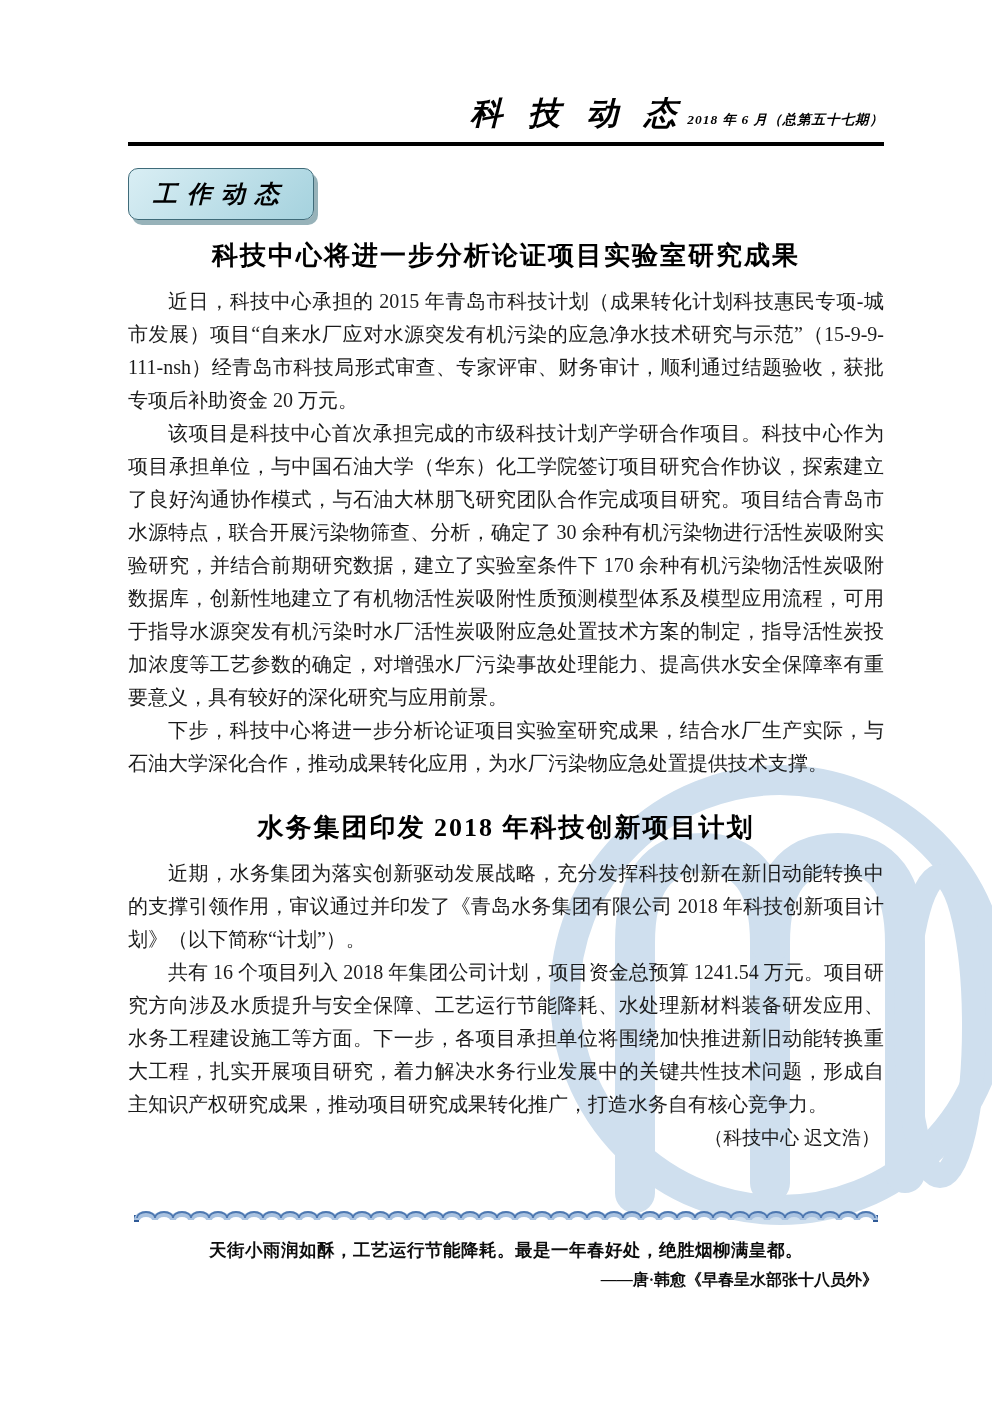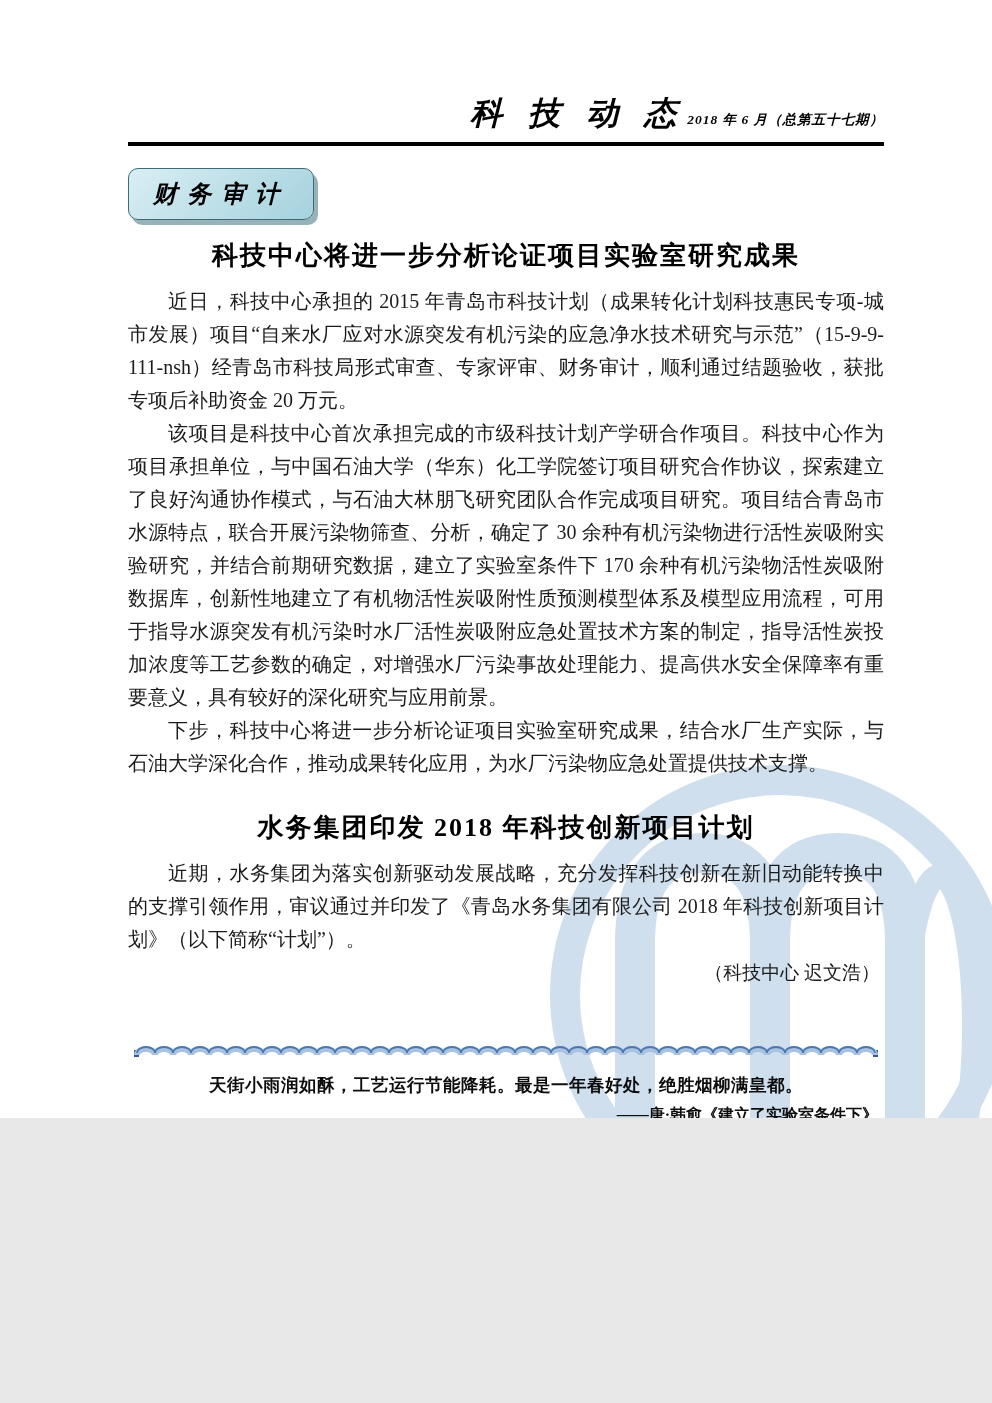--- a/index.html
+++ b/index.html
@@ -1,17 +1,17 @@
 <!DOCTYPE html>
 <html lang="zh" style="--text: #1b1b1b; --badge-fill-top: #d9eef4; --badge-fill-bottom: #a5d2de; --badge-border: #3f6b79; --badge-shadow: #97b2b9; --watermark-blue: #cfdfee; --wave-light: #a9c2e0; --wave-dark: #4d77b0;"><head>
 <meta charset="utf-8">
 <style>
   html,body { margin:0; padding:0; background:#e8e8e8; }
   .page {
-    position:relative; width:992px; height:1118px; margin:0 auto;
+    position:relative; width:992px; height:1403px; margin:0 auto;
     background:#ffffff; overflow:hidden;
     font-family:"Liberation Serif","DejaVu Serif",serif;
     color:var(--text,#1b1b1b);
   }
   .watermark { position:absolute; left:540px; top:748px; width:510px; height:510px; z-index:0; }
   .content { position:absolute; left:128px; top:0; width:756px; z-index:1; }
 
   .masthead { margin-top:92px; text-align:right; white-space:nowrap; }
   .mast-title {
     font-size:32px; font-weight:bold; font-style:italic;
@@ -70,37 +70,38 @@
     </g>
   </svg>
 
   <div class="content">
 
     <div class="masthead">
       <span class="mast-title">科 技 动 态</span><span class="mast-issue">2018 年 6 月（总第五十七期）</span>
     </div>
     <div class="rule"></div>
 
-    <div class="badge">财务审计</div>
+    <div class="badge">工作动态</div>
 
     <h1 class="article-title">科技中心将进一步分析论证项目实验室研究成果</h1>
     <p class="body">近日，科技中心承担的 2015 年青岛市科技计划（成果转化计划科技惠民专项-城市发展）项目“自来水厂应对水源突发有机污染的应急净水技术研究与示范”（15-9-9-111-nsh）经青岛市科技局形式审查、专家评审、财务审计，顺利通过结题验收，获批专项后补助资金 20 万元。</p>
     <p class="body">该项目是科技中心首次承担完成的市级科技计划产学研合作项目。科技中心作为项目承担单位，与中国石油大学（华东）化工学院签订项目研究合作协议，探索建立了良好沟通协作模式，与石油大林朋飞研究团队合作完成项目研究。项目结合青岛市水源特点，联合开展污染物筛查、分析，确定了 30 余种有机污染物进行活性炭吸附实验研究，并结合前期研究数据，建立了实验室条件下 170 余种有机污染物活性炭吸附数据库，创新性地建立了有机物活性炭吸附性质预测模型体系及模型应用流程，可用于指导水源突发有机污染时水厂活性炭吸附应急处置技术方案的制定，指导活性炭投加浓度等工艺参数的确定，对增强水厂污染事故处理能力、提高供水安全保障率有重要意义，具有较好的深化研究与应用前景。</p>
     <p class="body">下步，科技中心将进一步分析论证项目实验室研究成果，结合水厂生产实际，与石油大学深化合作，推动成果转化应用，为水厂污染物应急处置提供技术支撑。</p>
 
     <h1 class="article-title second">水务集团印发 2018 年科技创新项目计划</h1>
     <p class="body">近期，水务集团为落实创新驱动发展战略，充分发挥科技创新在新旧动能转换中的支撑引领作用，审议通过并印发了《青岛水务集团有限公司 2018 年科技创新项目计划》（以下简称“计划”）。</p>
+    <p class="body">共有 16 个项目列入 2018 年集团公司计划，项目资金总预算 1241.54 万元。项目研究方向涉及水质提升与安全保障、工艺运行节能降耗、水处理新材料装备研发应用、水务工程建设施工等方面。下一步，各项目承担单位将围绕加快推进新旧动能转换重大工程，扎实开展项目研究，着力解决水务行业发展中的关键共性技术问题，形成自主知识产权研究成果，推动项目研究成果转化推广，打造水务自有核心竞争力。</p>
     <p class="byline">（科技中心  迟文浩）</p>
 
     <div class="divider">
       <svg width="744" height="18" viewBox="0 0 744 18" aria-hidden="true">
         <rect x="0" y="7" width="5" height="7" fill="#2f5a97"></rect>
         <rect x="739" y="7" width="5" height="7" fill="#2f5a97"></rect>
         <path fill="none" stroke="var(--wave-light,#a9c2e0)" stroke-width="6" d="M3,12 a9,6 0 0 1 18,0 a9,6 0 0 1 18,0 a9,6 0 0 1 18,0 a9,6 0 0 1 18,0 a9,6 0 0 1 18,0 a9,6 0 0 1 18,0 a9,6 0 0 1 18,0 a9,6 0 0 1 18,0 a9,6 0 0 1 18,0 a9,6 0 0 1 18,0 a9,6 0 0 1 18,0 a9,6 0 0 1 18,0 a9,6 0 0 1 18,0 a9,6 0 0 1 18,0 a9,6 0 0 1 18,0 a9,6 0 0 1 18,0 a9,6 0 0 1 18,0 a9,6 0 0 1 18,0 a9,6 0 0 1 18,0 a9,6 0 0 1 18,0 a9,6 0 0 1 18,0 a9,6 0 0 1 18,0 a9,6 0 0 1 18,0 a9,6 0 0 1 18,0 a9,6 0 0 1 18,0 a9,6 0 0 1 18,0 a9,6 0 0 1 18,0 a9,6 0 0 1 18,0 a9,6 0 0 1 18,0 a9,6 0 0 1 18,0 a9,6 0 0 1 18,0 a9,6 0 0 1 18,0 a9,6 0 0 1 18,0 a9,6 0 0 1 18,0 a9,6 0 0 1 18,0 a9,6 0 0 1 18,0 a9,6 0 0 1 18,0 a9,6 0 0 1 18,0 a9,6 0 0 1 18,0 a9,6 0 0 1 18,0 a9,6 0 0 1 18,0"></path>
         <path fill="none" stroke="var(--wave-dark,#4d77b0)" stroke-width="1.8" d="M3,10 a9,6 0 0 1 18,0 a9,6 0 0 1 18,0 a9,6 0 0 1 18,0 a9,6 0 0 1 18,0 a9,6 0 0 1 18,0 a9,6 0 0 1 18,0 a9,6 0 0 1 18,0 a9,6 0 0 1 18,0 a9,6 0 0 1 18,0 a9,6 0 0 1 18,0 a9,6 0 0 1 18,0 a9,6 0 0 1 18,0 a9,6 0 0 1 18,0 a9,6 0 0 1 18,0 a9,6 0 0 1 18,0 a9,6 0 0 1 18,0 a9,6 0 0 1 18,0 a9,6 0 0 1 18,0 a9,6 0 0 1 18,0 a9,6 0 0 1 18,0 a9,6 0 0 1 18,0 a9,6 0 0 1 18,0 a9,6 0 0 1 18,0 a9,6 0 0 1 18,0 a9,6 0 0 1 18,0 a9,6 0 0 1 18,0 a9,6 0 0 1 18,0 a9,6 0 0 1 18,0 a9,6 0 0 1 18,0 a9,6 0 0 1 18,0 a9,6 0 0 1 18,0 a9,6 0 0 1 18,0 a9,6 0 0 1 18,0 a9,6 0 0 1 18,0 a9,6 0 0 1 18,0 a9,6 0 0 1 18,0 a9,6 0 0 1 18,0 a9,6 0 0 1 18,0 a9,6 0 0 1 18,0 a9,6 0 0 1 18,0 a9,6 0 0 1 18,0"></path>
       </svg>
     </div>
 
     <div class="poem">天街小雨润如酥，工艺运行节能降耗。最是一年春好处，绝胜烟柳满皇都。</div>
-    <div class="poem-attr">——唐·韩愈《建立了实验室条件下》</div>
+    <div class="poem-attr">——唐·韩愈《早春呈水部张十八员外》</div>
 
   </div>
 </div>
 
 </body></html>

